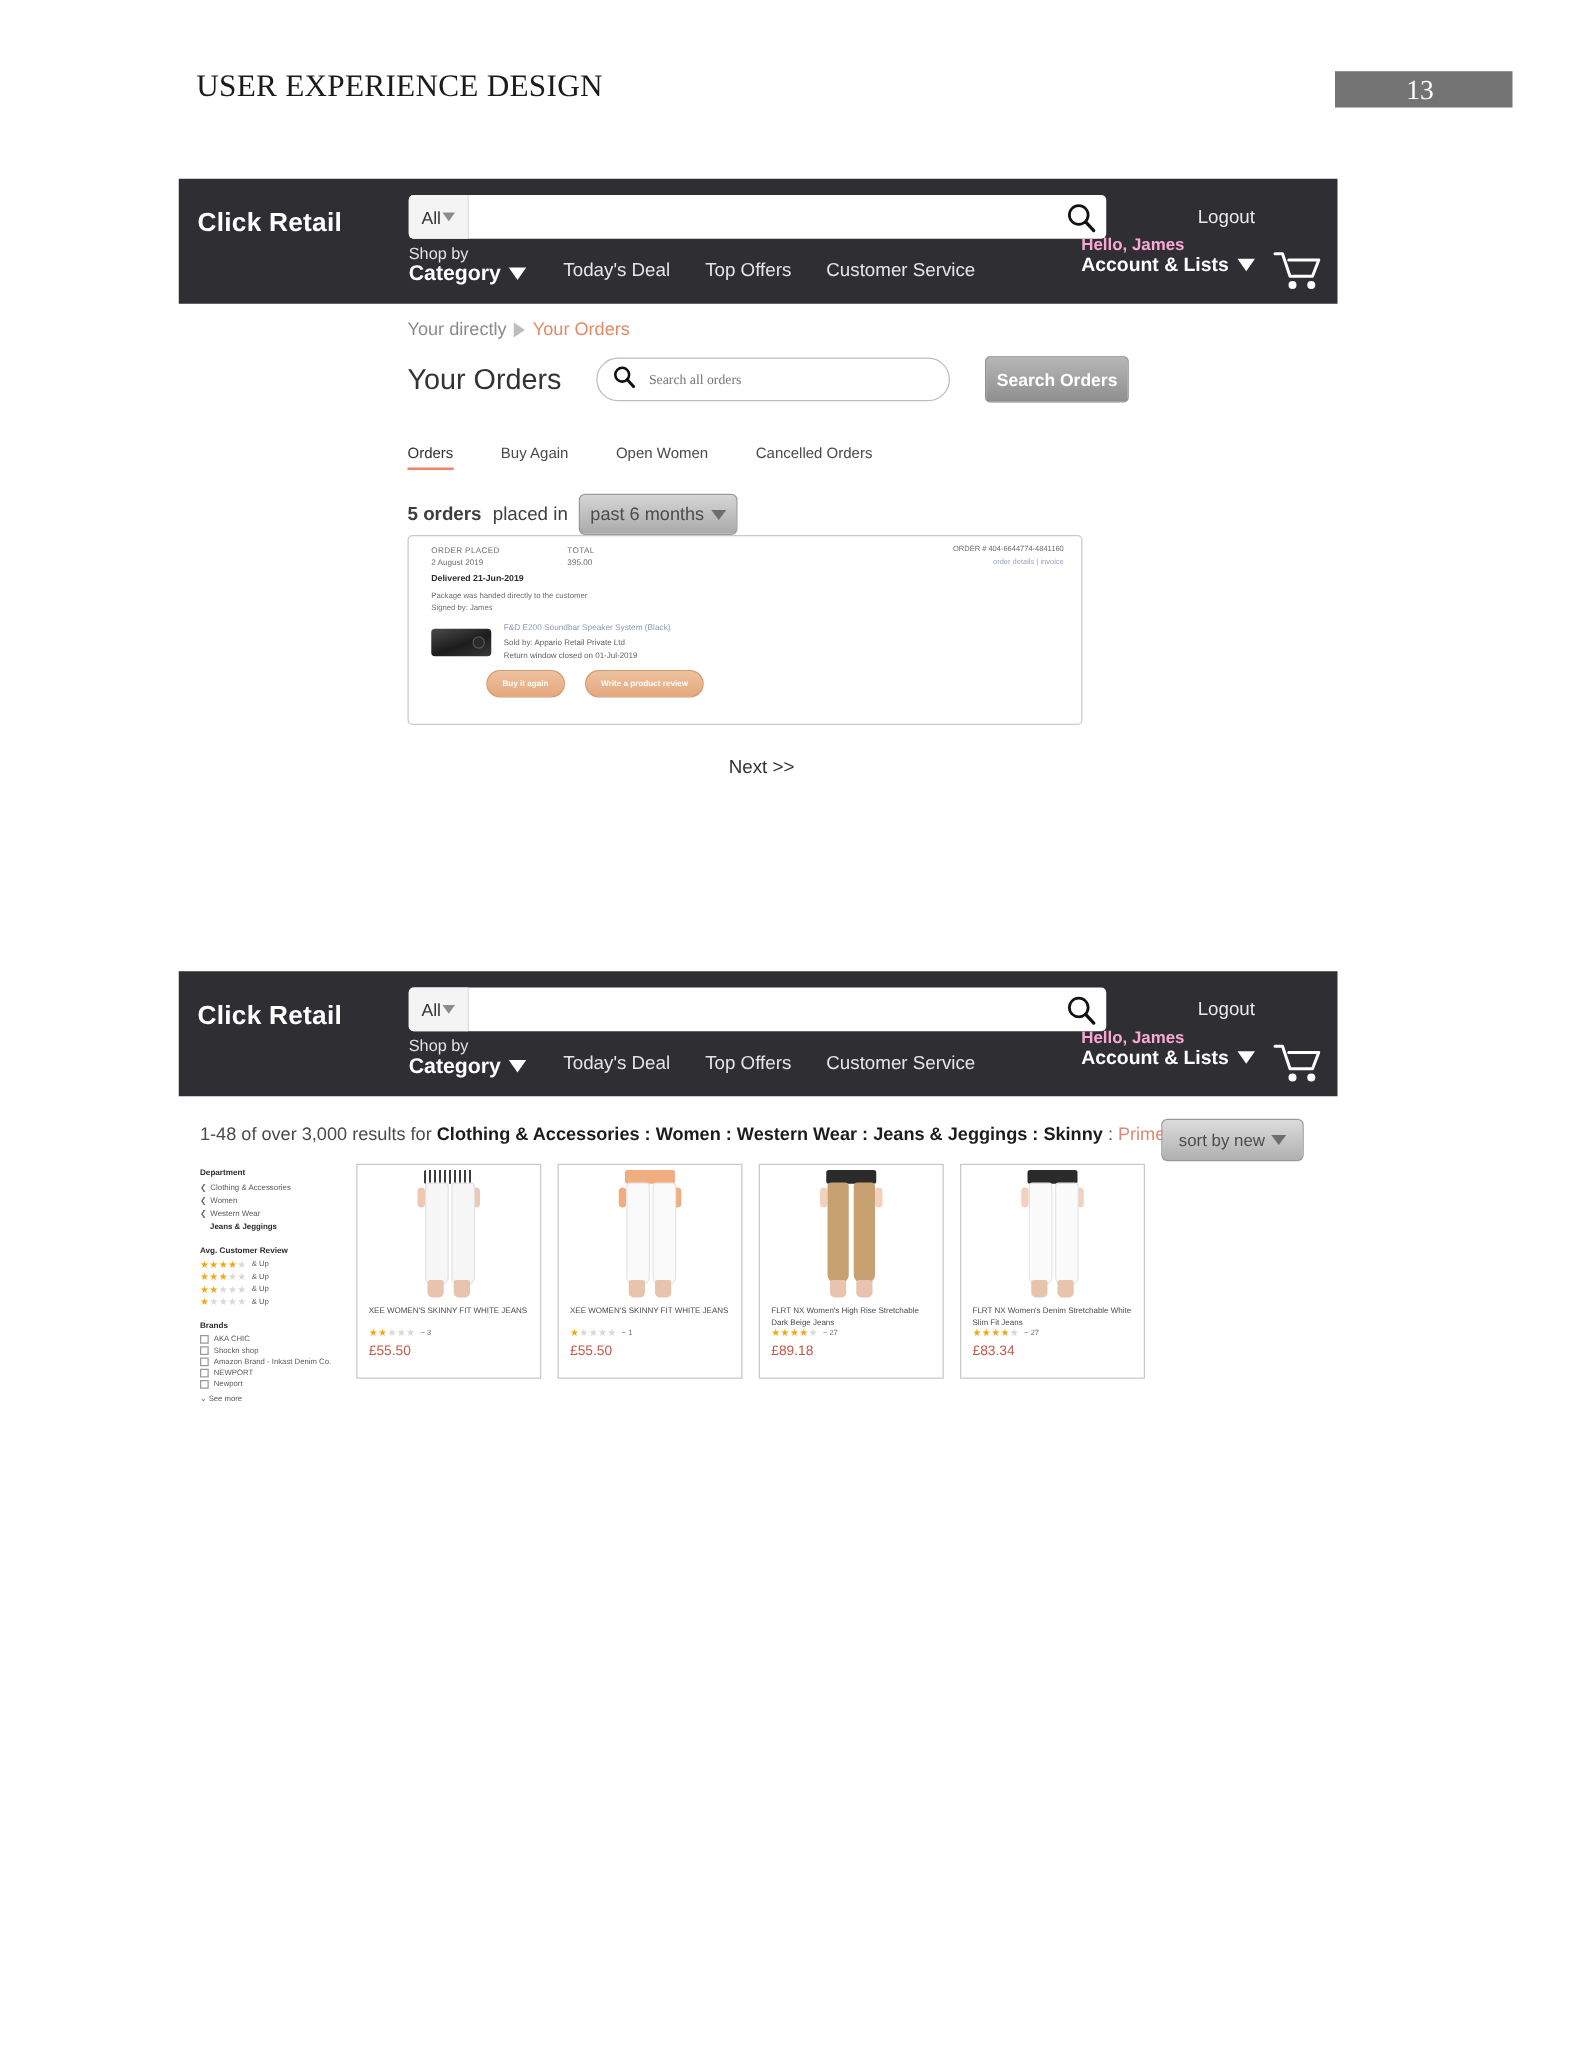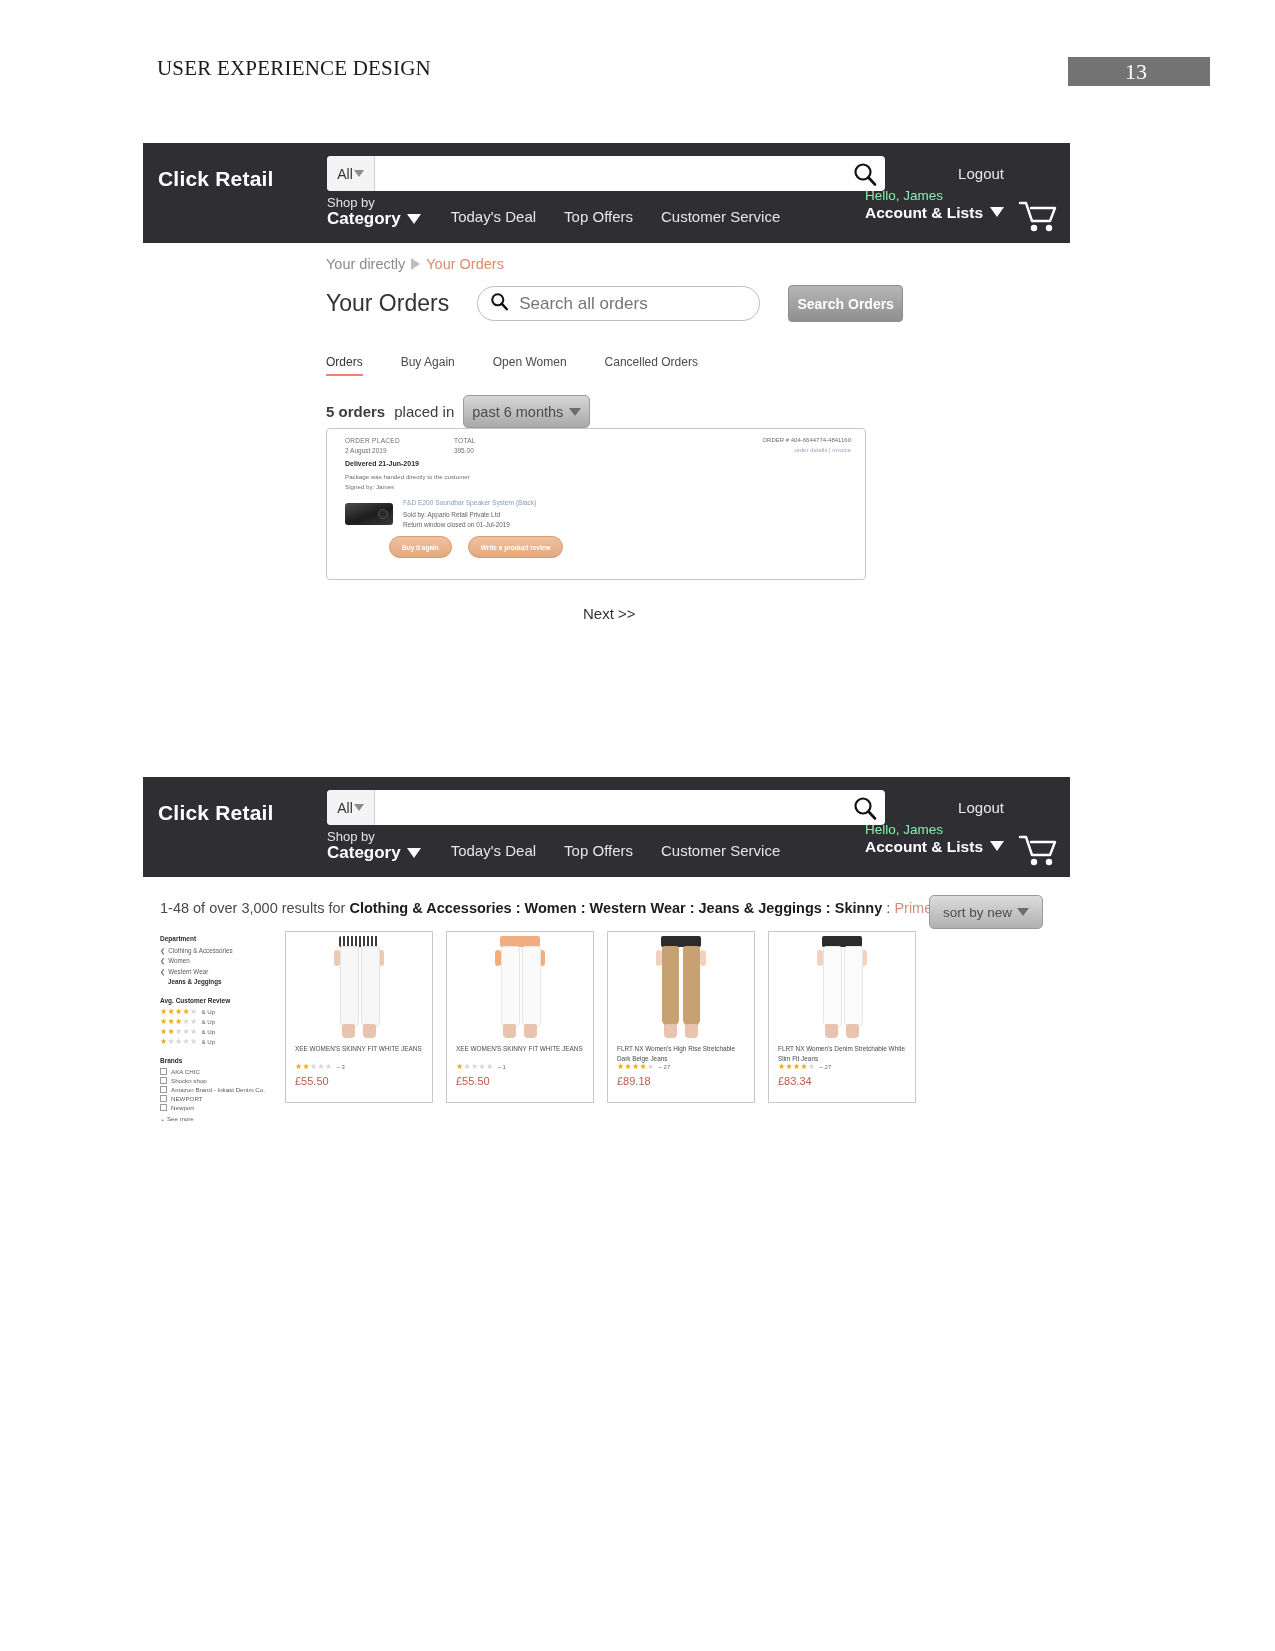--- a/index.html
+++ b/index.html
@@ -8,21 +8,21 @@
     background:#ffffff;
     font-family:"Liberation Sans", sans-serif;
     color:#1a1a1a;
     position:relative;
     overflow:hidden;
   }
   
   .slide-title{
     position:absolute;left:157px;top:56px;
     font-family:"Liberation Serif", serif;
-    font-size:21px;letter-spacing:.2px;color:#1b1b1b;
+    font-size:25px;letter-spacing:.2px;color:#1b1b1b;
   }
   .page-badge{
     position:absolute;left:1068px;top:57px;width:142px;height:29px;
     background:#737373;color:#ffffff;
     font-family:"Liberation Serif", serif;font-size:22px;
     display:flex;align-items:center;justify-content:center;
     padding-right:6px;box-sizing:border-box;
   }
   
   .site-header{
@@ -67,43 +67,43 @@
   .shopby .small{font-size:13px;color:#e3e3e3;}
   .shopby .big{font-size:17px;font-weight:bold;display:flex;align-items:center;gap:6px;}
   .caret-wh{
     width:0;height:0;border-left:7px solid transparent;border-right:7px solid transparent;
     border-top:10px solid #ffffff;display:inline-block;
   }
   .nav-link{color:#e6e6e6;font-size:15px;margin-right:28px;padding-bottom:2px;}
   .acct{
     position:absolute;right:66px;top:46px;color:#ffffff;line-height:1.1;text-align:left;
   }
-  .acct .small{font-size:13.5px;color:#86efac;}
+  .acct .small{font-size:13.5px;color:#f9a8d4;font-weight:bold;}
   .acct .big{font-size:15.5px;font-weight:bold;display:flex;align-items:center;gap:7px;}
   .cart{position:absolute;right:10px;top:56px;}
   
   .orders-page{position:absolute;left:143px;top:243px;width:927px;}
   .breadcrumb{
     position:absolute;left:183px;top:13px;font-size:14.5px;color:#8b8b8b;
     display:flex;align-items:center;gap:6px;
   }
   .bc-arrow{
     width:0;height:0;border-top:6px solid transparent;border-bottom:6px solid transparent;
     border-left:9px solid #bdbdbd;display:inline-block;
   }
   .bc-current{color:#e08a6b;}
   .orders-head{position:absolute;left:183px;top:42px;display:flex;align-items:center;gap:28px;}
   .orders-title{font-size:23px;color:#333;}
   .order-search{
     width:283px;height:35px;border:1px solid #bdbdbd;border-radius:18px;background:#fff;
     display:flex;align-items:center;padding:0 12px;box-sizing:border-box;gap:8px;
   }
   .order-search input{
-    border:0;outline:0;flex:1;font-size:17px;color:#8c8c8c;
-    font-family:Liberation Sans, sans-serif;background:transparent;
+    border:0;outline:0;flex:1;font-size:11px;color:#8c8c8c;
+    font-family:Liberation Serif, serif;background:transparent;
   }
   .search-orders-btn{
     width:113px;height:35px;border-radius:4px;border:1px solid #8d8d8d;
     background:linear-gradient(#b6b6b6,#8f8f8f);
     color:#ffffff;font-size:14px;font-weight:bold;
     display:flex;align-items:center;justify-content:center;
   }
   .tabs{position:absolute;left:183px;top:112px;display:flex;gap:0;}
   .tab{font-size:12px;color:#4a4a4a;margin-right:38px;padding-bottom:5px;}
   .tab.active{border-bottom:2px solid #f0856a;color:#333;}

